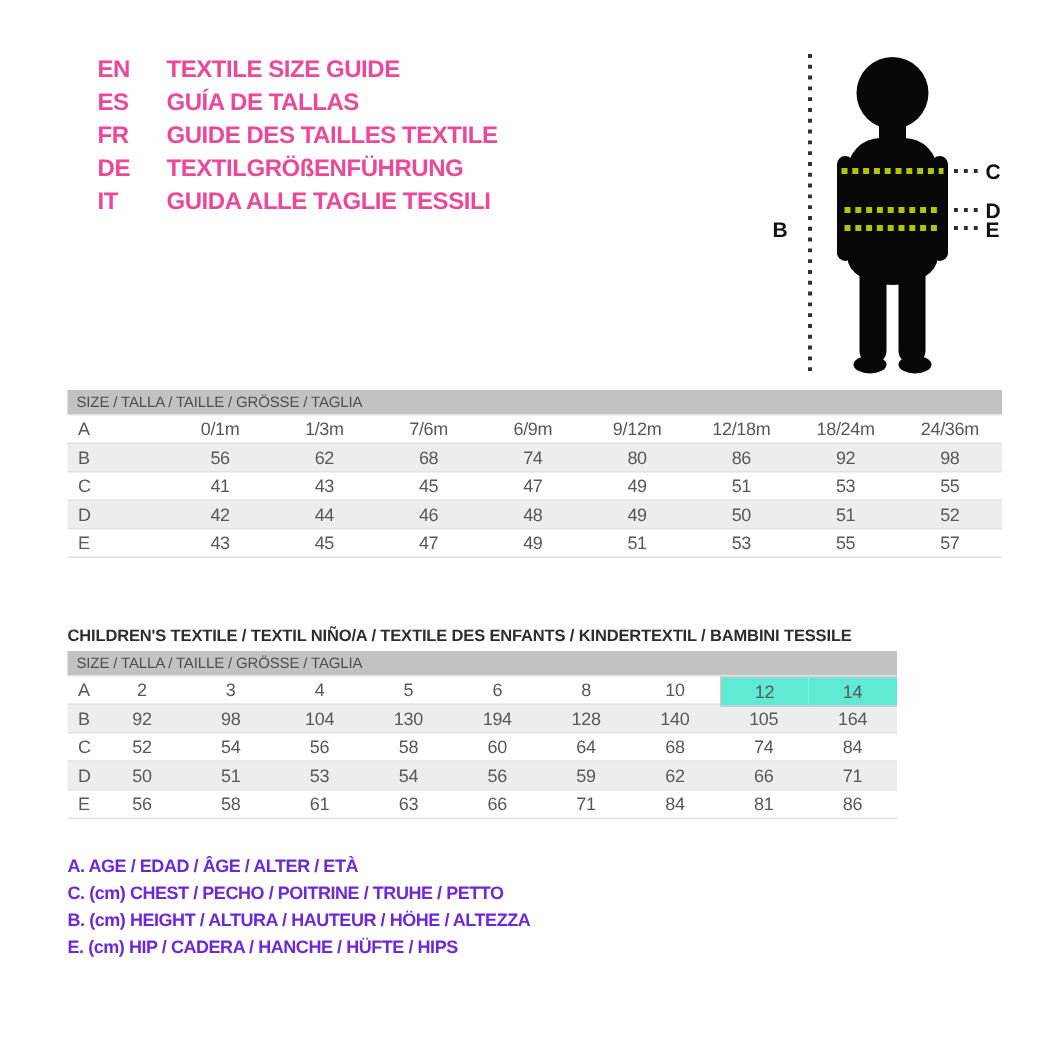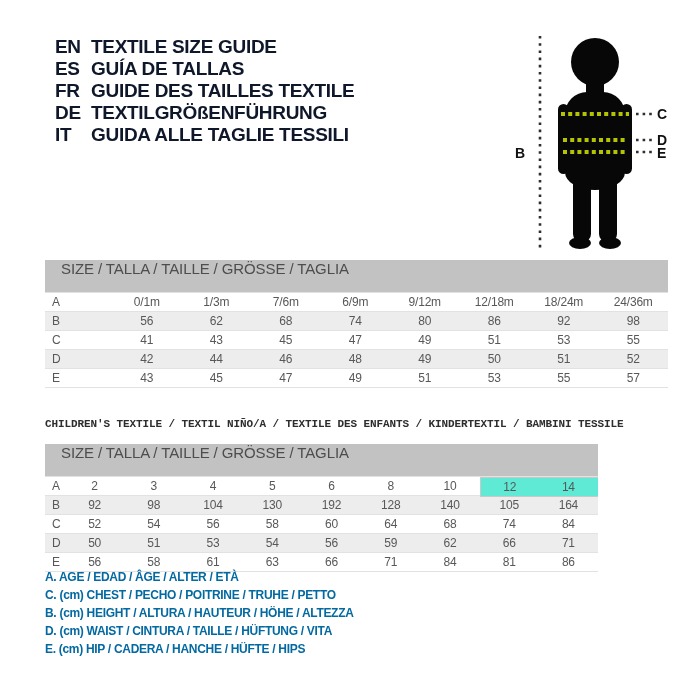--- a/index.html
+++ b/index.html
@@ -5,42 +5,43 @@
   html,body { margin:0; padding:0; background:#fff; }
   .page {
     position:relative; width:700px; height:700px; background:#ffffff;
     font-family:"Liberation Sans", sans-serif; overflow:hidden;
   }
 
   
   .lang-block { position:absolute; left:55px; top:36px; }
   .lang-row { display:flex; height:22px; align-items:center; }
   .lang-code, .lang-title {
-    font-size:19px; font-weight:700; color:#0f172a; letter-spacing:-0.3px;
+    font-size:16px; font-weight:700; color:#ec4899; letter-spacing:-0.3px;
     white-space:nowrap;
+    margin-left:10px;
   }
   .lang-code { width:36px; }
 
   
   .figure { position:absolute; left:495px; top:12px; }
 
   
   .section { position:absolute; left:45px; }
   .section-title {
     font-size:11px; font-weight:700; color:#2d2d2d; letter-spacing:-0.1px;
     white-space:nowrap;
   }
   .babies   { top:260px; width:623px; }
   .children { top:418px; width:553px; }
   .babies   .section-title { margin-bottom:16px; }
-  .children .section-title { margin-bottom:14px;font-family:Liberation Mono, monospace; }
+  .children .section-title { margin-bottom:4px; }
 
   .thead {
-    height:32px; line-height:18px; background:#c2c2c2; color:#4d4d4d;
-    font-size:15px; padding-left:16px; letter-spacing:-0.1px; white-space:nowrap;
+    height:16px; line-height:18px; background:#c2c2c2; color:#4d4d4d;
+    font-size:10px; padding-left:6px; letter-spacing:-0.1px; white-space:nowrap;
   }
   .trow {
     display:grid; height:19px; box-sizing:border-box;
     border-top:1px solid #e2e2e2;
   }
   .babies   .trow { grid-template-columns:67px repeat(8, 1fr); }
   .children .trow { grid-template-columns:20px repeat(9, 1fr); }
   .trow.alt { background:#ededed; }
   .tbody { border-bottom:1px solid #e2e2e2; }
   .tcell {
@@ -48,21 +49,21 @@
     letter-spacing:-0.2px;
   }
   .tlabel { text-align:left; padding-left:7px; }
   .hl { background:#5eead4; box-sizing:border-box;
         border-top:1px solid #c9c9c9; border-bottom:1px solid #c9c9c9; }
   .hl-left { border-left:1px solid #c9c9c9; }
 
   
   .legend { position:absolute; left:45px; top:568px; }
   .legend-line {
-    font-size:12px; font-weight:700; color:#0369a1; line-height:18px;
+    font-size:12px; font-weight:700; color:#6d28d9; line-height:18px;
     letter-spacing:-0.3px; white-space:nowrap;
   }
 
   svg text { font-family:"Liberation Sans", sans-serif; }
 </style>
 </head>
 <body>
 
 <div class="page">
 
@@ -198,21 +199,21 @@
             <div class="tcell">10</div>
             <div class="tcell hl hl-left">12</div>
             <div class="tcell hl">14</div>
           </div>
           <div class="trow alt">
             <div class="tcell tlabel">B</div>
             <div class="tcell">92</div>
             <div class="tcell">98</div>
             <div class="tcell">104</div>
             <div class="tcell">130</div>
-            <div class="tcell">192</div>
+            <div class="tcell">194</div>
             <div class="tcell">128</div>
             <div class="tcell">140</div>
             <div class="tcell">105</div>
             <div class="tcell">164</div>
           </div>
           <div class="trow">
             <div class="tcell tlabel">C</div>
             <div class="tcell">52</div>
             <div class="tcell">54</div>
             <div class="tcell">56</div>
@@ -248,17 +249,16 @@
             <div class="tcell">86</div>
           </div>
         </div>
     </div>
   </div>
 
   <div class="legend">
     <div class="legend-line">A. AGE / EDAD / ÂGE / ALTER / ETÀ</div>
     <div class="legend-line">C. (cm) CHEST / PECHO / POITRINE / TRUHE / PETTO</div>
     <div class="legend-line">B. (cm) HEIGHT / ALTURA / HAUTEUR / HÖHE / ALTEZZA</div>
-    <div class="legend-line">D. (cm) WAIST / CINTURA / TAILLE / HÜFTUNG / VITA</div>
     <div class="legend-line">E. (cm) HIP / CADERA / HANCHE / HÜFTE / HIPS</div>
   </div>
 
 </div>
 
 </body></html>

